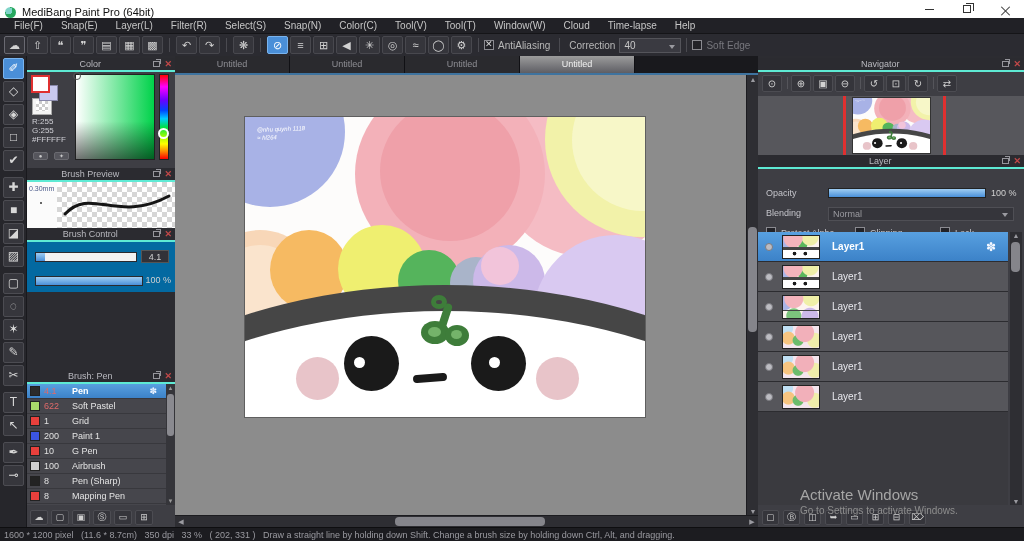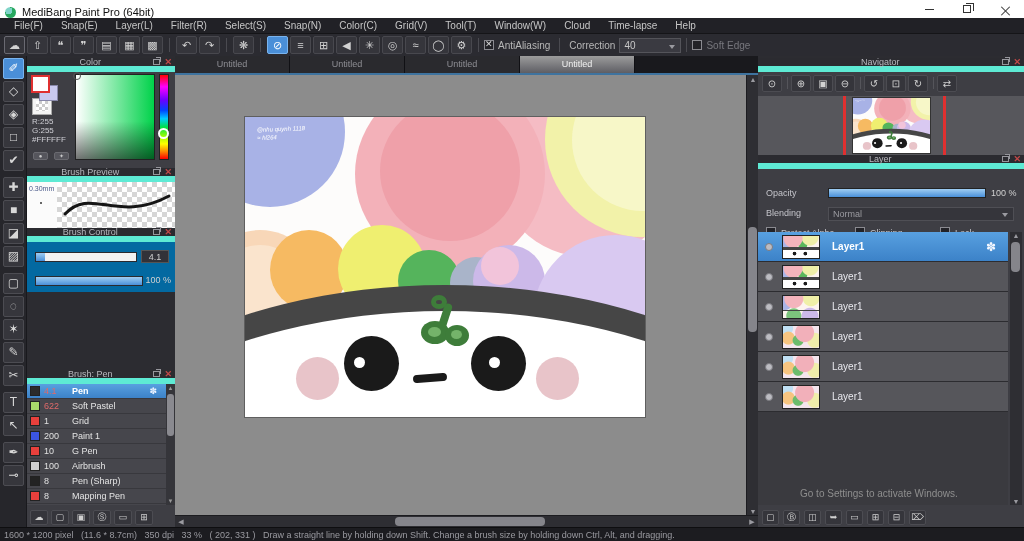--- a/index.html
+++ b/index.html
@@ -39,21 +39,21 @@
   .dim { color:#77777d; }
 
   
   .toolcol { position:absolute; left:0; top:56px; width:27px; height:471px; background:#26262b; border-right:1px solid #19191d; }
   .tool-btn { width:21px; height:21px; margin:2px 0 0 3px; background:#36363c; border:1px solid #4c4c52; border-radius:2px; color:#d8d8d8; font-size:12px; line-height:19px; text-align:center; cursor:default; }
   .tool-btn.sel { background:#4a8fd8; border-color:#7ab4ee; color:#fff; }
   .tool-gap { height:4px; }
 
   
   .leftpanels { position:absolute; left:27px; top:56px; width:148px; height:471px; background:#2c2c31; }
-  .panel-hd { height:14px; background:#2b2b30; border-bottom:6px solid #5eead4; display:flex; align-items:center; position:relative; }
+  .panel-hd { height:14px; background:#2b2b30; border-bottom:2px solid #5eead4; display:flex; align-items:center; position:relative; }
   .panel-hd .ttl { flex:1; text-align:center; font-size:9px; color:#b9b9bf; }
   .popout-ic { width:7px; height:6px; border:1px solid #96969c; margin-right:4px; position:relative; }
   .popout-ic::after { content:""; position:absolute; right:-2px; top:-3px; width:4px; height:4px; border-top:1px solid #96969c; border-right:1px solid #96969c; }
   .close-ic { font-size:9px; color:#c04848; margin-right:3px; line-height:8px; font-weight:bold; }
 
   .color-panel { position:absolute; left:0; top:2px; width:148px; height:110px; background:#3e3e44; }
   .cp-body { position:relative; height:96px; }
   .fg-swatch { position:absolute; left:4px; top:3px; width:19px; height:18px; background:#fff; border:2px solid #e03030; z-index:3; }
   .bg-swatch { position:absolute; left:12px; top:13px; width:19px; height:16px; background:#c9c9ef; border:1px solid #8888aa; z-index:2; }
   .tr-swatch { position:absolute; left:5px; top:26px; width:20px; height:17px; background:#f4f4f4; border:1px solid #aaa; z-index:1; }
@@ -206,21 +206,21 @@
   </div>
 
   <div class="menubar" id="menubar">
       <div class="menu-item">File(F)</div>
       <div class="menu-item">Snap(E)</div>
       <div class="menu-item">Layer(L)</div>
       <div class="menu-item">Filter(R)</div>
       <div class="menu-item">Select(S)</div>
       <div class="menu-item">Snap(N)</div>
       <div class="menu-item">Color(C)</div>
-      <div class="menu-item">Grid(V)</div>
+      <div class="menu-item">Tool(V)</div>
       <div class="menu-item">Tool(T)</div>
       <div class="menu-item">Window(W)</div>
       <div class="menu-item">Cloud</div>
       <div class="menu-item">Time-lapse</div>
       <div class="menu-item">Help</div>
     </div>
 
   <div class="toolbar" id="toolbar">
       <div class="tb-btn hl"><span>☁</span></div>
       <div class="tb-btn"><span>⇧</span></div>
@@ -612,19 +612,20 @@
           <div class="ltool-btn"><span>➥</span></div>
           <div class="ltool-btn"><span>▭</span></div>
           <div class="ltool-btn"><span>⊞</span></div>
           <div class="ltool-btn"><span>⊟</span></div>
           <div class="ltool-btn"><span>⌦</span></div>
         </div>
     </div>
   </div>
 
   <div class="watermark">
+    <div class="wm1">Activate Windows</div>
     <div class="wm2">Go to Settings to activate Windows.</div>
   </div>
 
   <div class="statusbar">
     <span class="status-text">1600 * 1200 pixel   (11.6 * 8.7cm)   350 dpi   33 %   ( 202, 331 )   Draw a straight line by holding down Shift. Change a brush size by holding down Ctrl, Alt, and dragging.</span>
   </div>
 </div>
 
 </body></html>

